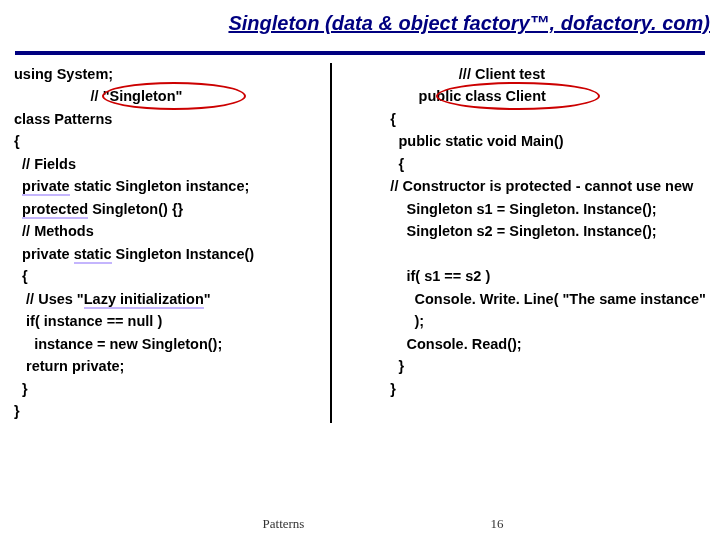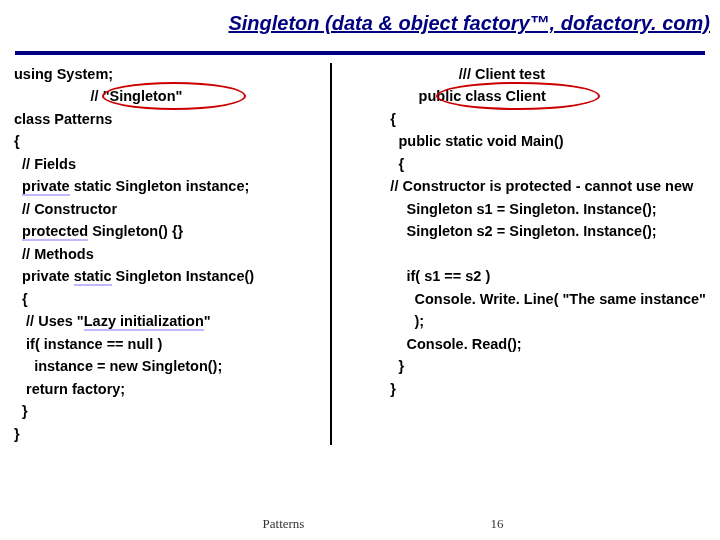--- a/index.html
+++ b/index.html
@@ -86,29 +86,28 @@
 <div class="columns">
 
   <div class="col left">
     <div class="oval oval1"></div>
     <div class="pre">using System;</div>
     <div class="pre">                   // "Singleton"</div>
     <div class="pre">class Patterns</div>
     <div class="pre">{</div>
     <div class="pre">  // Fields</div>
     <div class="pre"><span>  </span><span class="u-red">private</span><span> static Singleton instance;</span></div>
-    <div class="pre">  // Constructor</div>
     <div class="pre"><span>  </span><span class="u-red">protected</span><span> Singleton() {}</span></div>
     <div class="pre">  // Methods</div>
     <div class="pre"><span>  private </span><span class="u-red">static</span><span> Singleton Instance()</span></div>
     <div class="pre">  {</div>
     <div class="pre"><span>   // Uses "</span><span class="u-red">Lazy initialization</span><span>"</span></div>
     <div class="pre">   if( instance == null )</div>
     <div class="pre">     instance = new Singleton();</div>
-    <div class="pre">   return factory;</div>
+    <div class="pre">   return private;</div>
     <div class="pre">  }</div>
     <div class="pre">}</div>
   </div>
 
   <div class="col right">
     <div class="oval oval2"></div>
     <div class="pre">                 /// Client test</div>
     <div class="pre">       public class Client</div>
     <div class="pre">{</div>
     <div class="pre">  public static void Main()</div>

